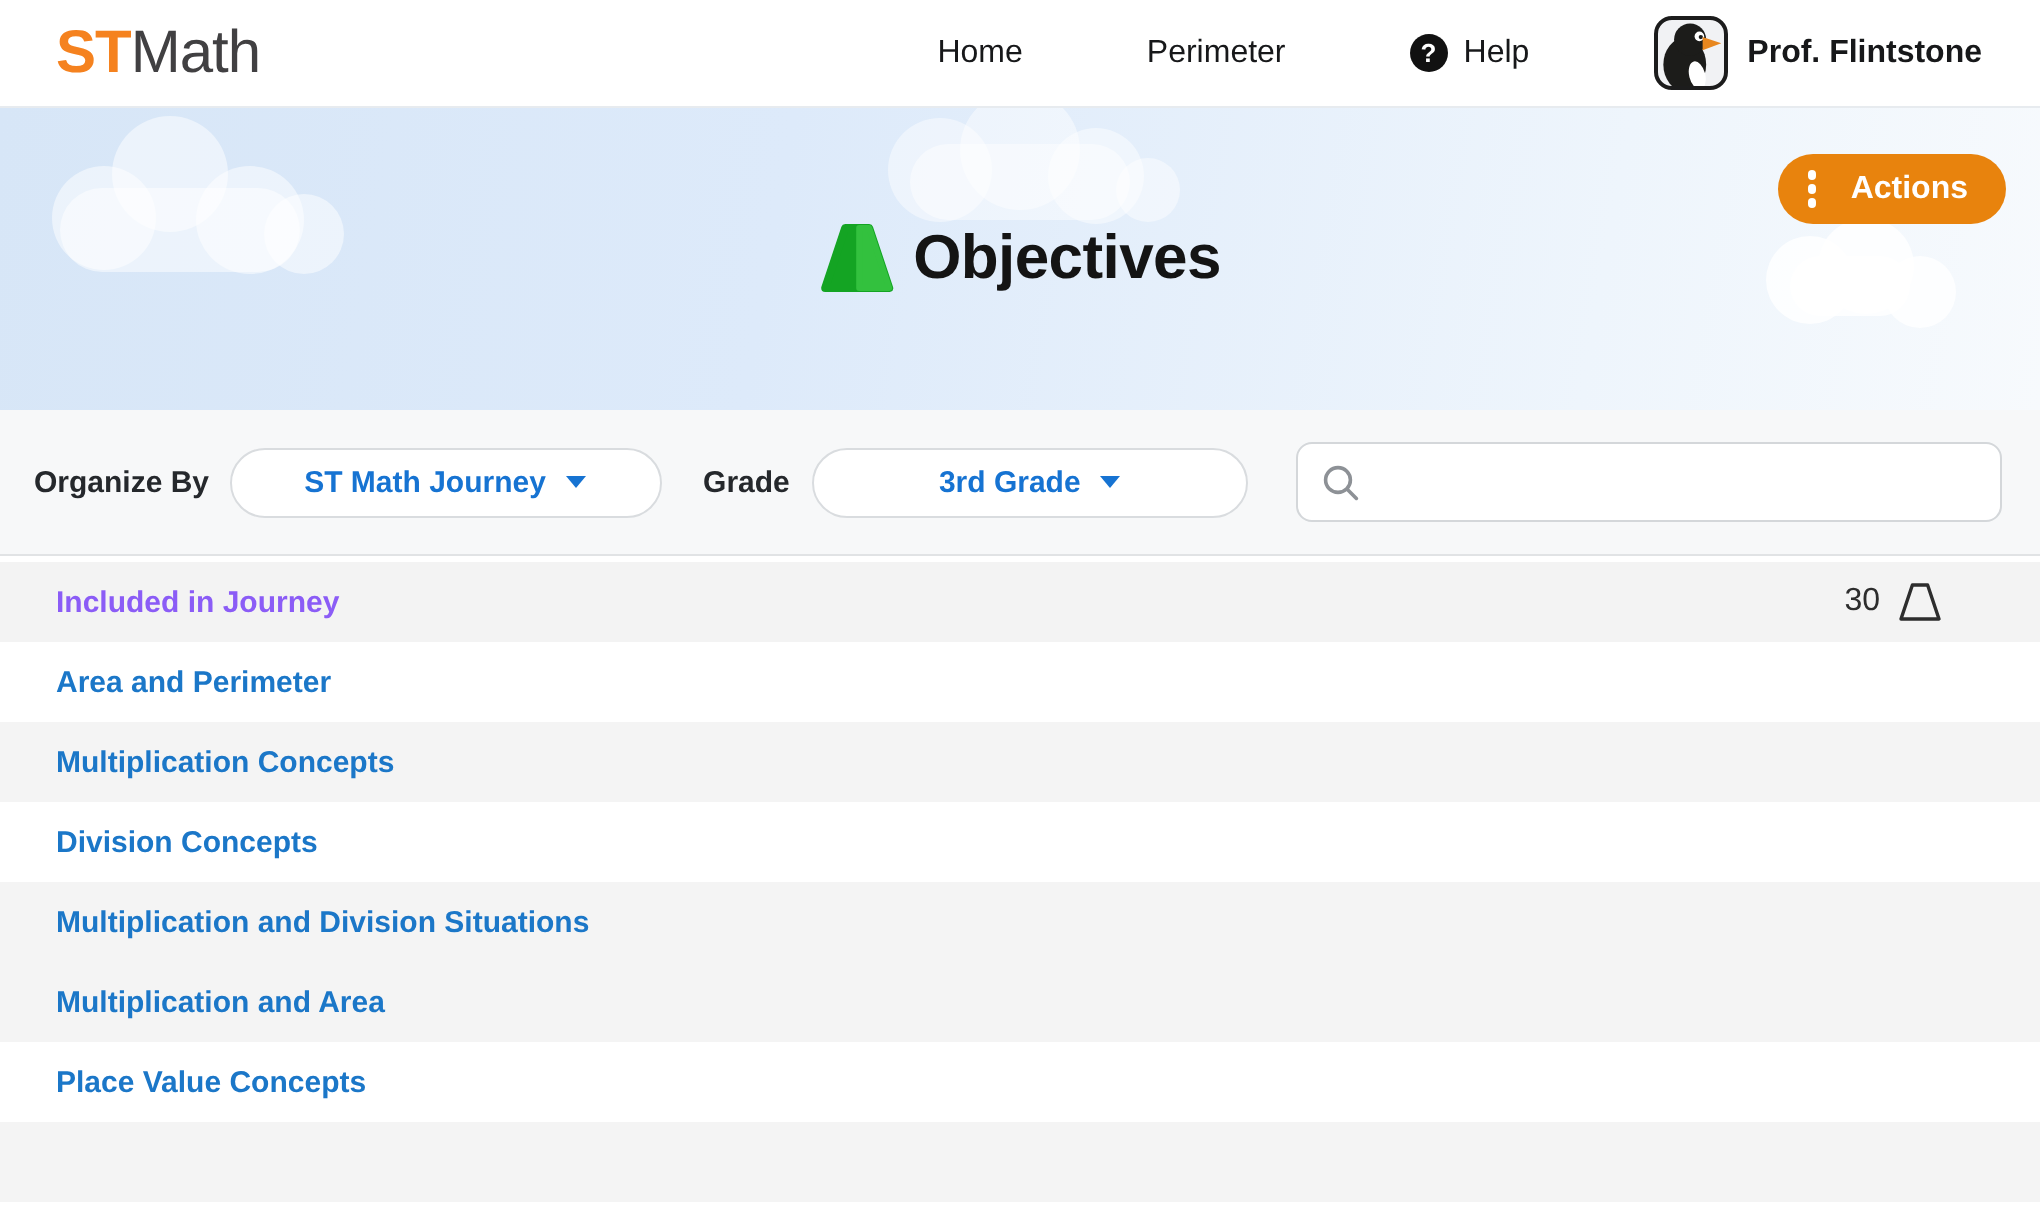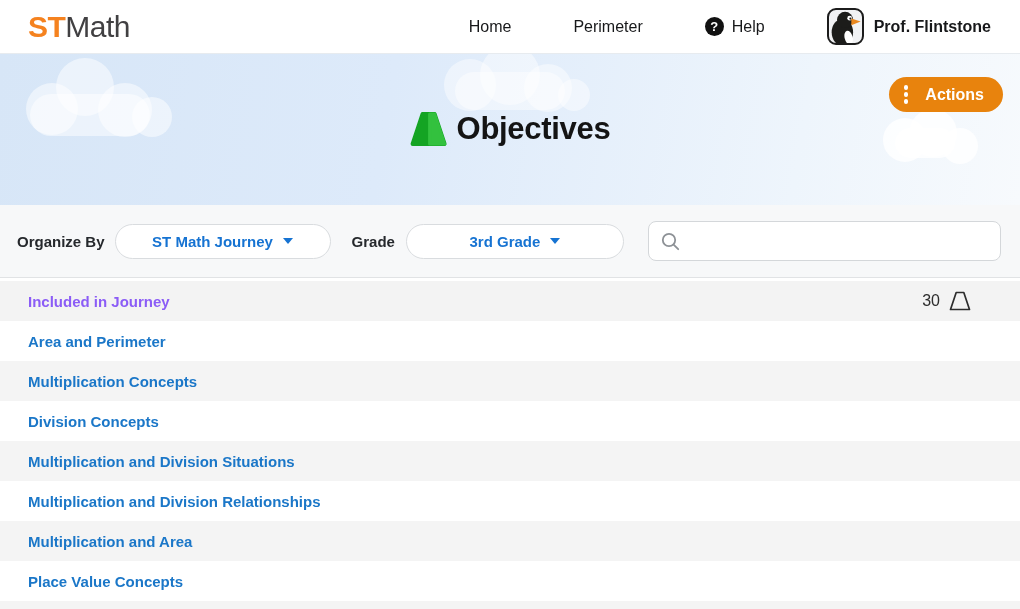--- a/index.html
+++ b/index.html
@@ -181,23 +181,20 @@
     </div>
   <div class="row gray">
       <a>Multiplication Concepts</a>
     </div>
   <div class="row">
       <a>Division Concepts</a>
     </div>
   <div class="row gray">
       <a>Multiplication and Division Situations</a>
     </div>
-  <div class="row">
-      <a>Multiplication and Division Relationships</a>
-    </div>
   <div class="row gray">
       <a>Multiplication and Area</a>
     </div>
   <div class="row">
       <a>Place Value Concepts</a>
     </div>
   <div class="row gray"></div>
 </div>
 
 </body></html>

